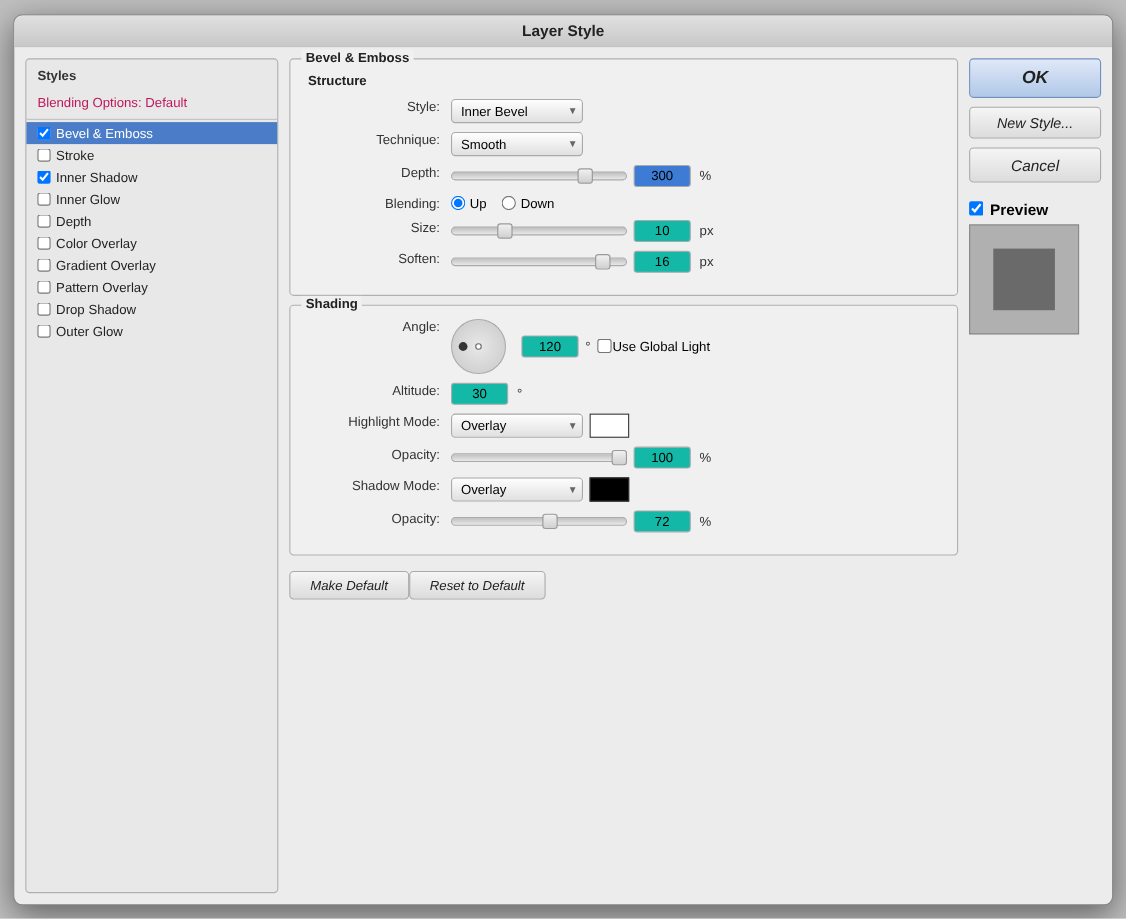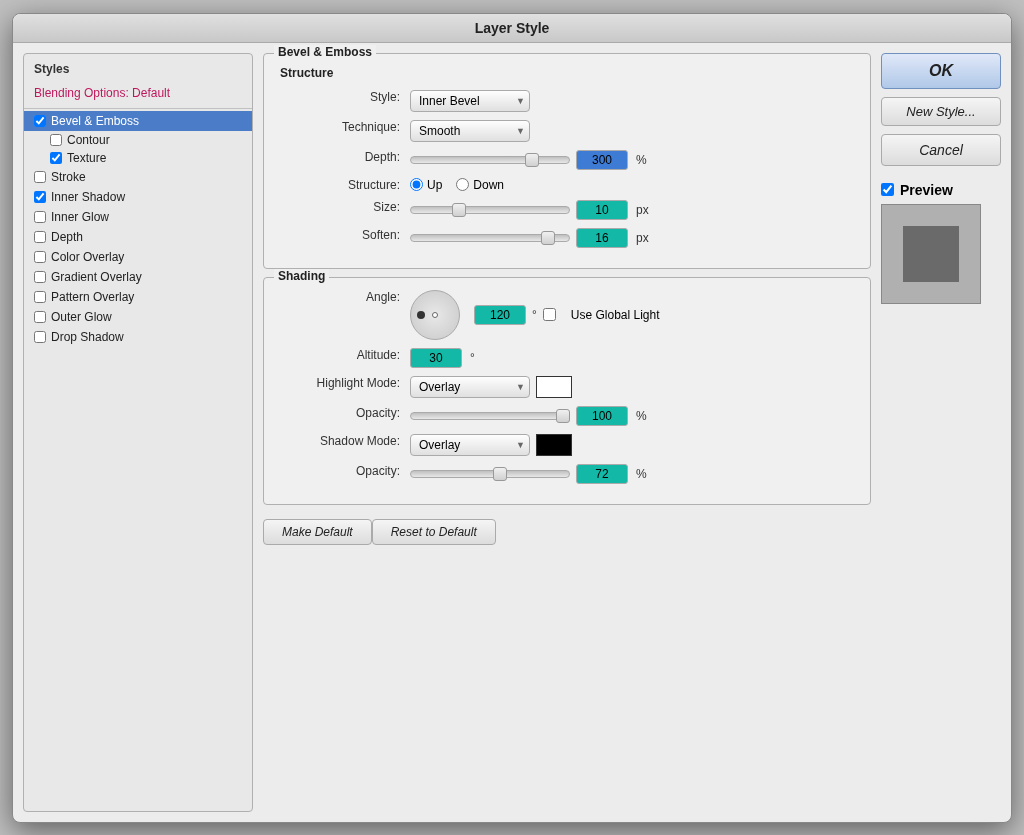--- a/index.html
+++ b/index.html
@@ -349,21 +349,21 @@
     
     .bottom-buttons {
       display: flex;
       gap: 0;
       padding: 6px 0 4px 0;
     }
 
     .checkbox-item {
       display: flex;
       align-items: center;
-      gap: 15px;
+      gap: 1px;
     }
 
     .blending-options {
       padding: 4px 10px 6px 10px;
       font-size: 12px;
       color: #be185d;
       cursor: pointer;
     }
 
     .divider {
@@ -386,30 +386,20 @@
     <div class="sidebar">
       <div class="sidebar-title">Styles</div>
       <div class="blending-options">Blending Options: Default</div>
       <div class="divider"></div>
 
       <div class="sidebar-item active">
         <input type="checkbox" checked="" style="">
         <span>Bevel &amp; Emboss</span>
       </div>
 
-      <div class="sidebar-sub">
-        <div class="sidebar-item">
-          <input type="checkbox" style="">
-          <span>Contour</span>
-        </div>
-        <div class="sidebar-item">
-          <input type="checkbox" checked="" style="">
-          <span>Texture</span>
-        </div>
-      </div>
 
       <div class="sidebar-item">
         <input type="checkbox" style="">
         <span>Stroke</span>
       </div>
       <div class="sidebar-item">
         <input type="checkbox" checked="" style="">
         <span>Inner Shadow</span>
       </div>
       <div class="sidebar-item">
@@ -427,25 +417,25 @@
       <div class="sidebar-item">
         <input type="checkbox" style="">
         <span>Gradient Overlay</span>
       </div>
       <div class="sidebar-item">
         <input type="checkbox" style="">
         <span>Pattern Overlay</span>
       </div>
       <div class="sidebar-item">
         <input type="checkbox" style="">
+        <span>Drop Shadow</span>
+      </div>
+      <div class="sidebar-item">
+        <input type="checkbox" style="">
         <span>Outer Glow</span>
-      </div>
-      <div class="sidebar-item">
-        <input type="checkbox" style="">
-        <span>Drop Shadow</span>
       </div>
     </div>
 
     <div class="main-panel">
 
       <div class="section-box">
         <span class="section-label">Bevel &amp; Emboss</span>
         <div class="subsection-label">Structure</div>
 
         <div class="form-row">
@@ -481,21 +471,21 @@
           <div class="form-control">
             <div class="slider-track">
               <div class="slider-thumb" style="left: 72%;"></div>
             </div>
             <input type="text" class="num-input selected" value="300" style="">
             <span class="unit-label">%</span>
           </div>
         </div>
 
         <div class="form-row">
-          <span class="form-label">Structure:</span>
+          <span class="form-label">Blending:</span>
           <div class="form-control radio-group">
             <label class="radio-item">
               <input type="radio" name="direction" checked="" style="">
               <span>Up</span>
             </label>
             <label class="radio-item">
               <input type="radio" name="direction" style="">
               <span>Down</span>
             </label>
           </div>

